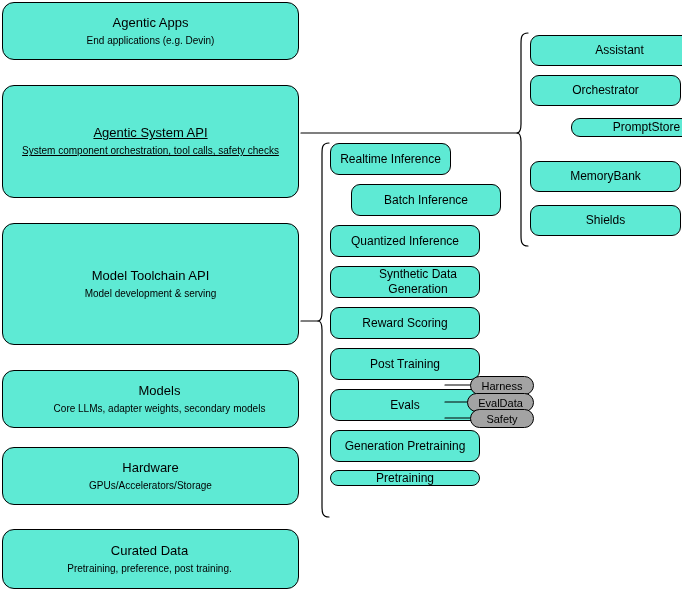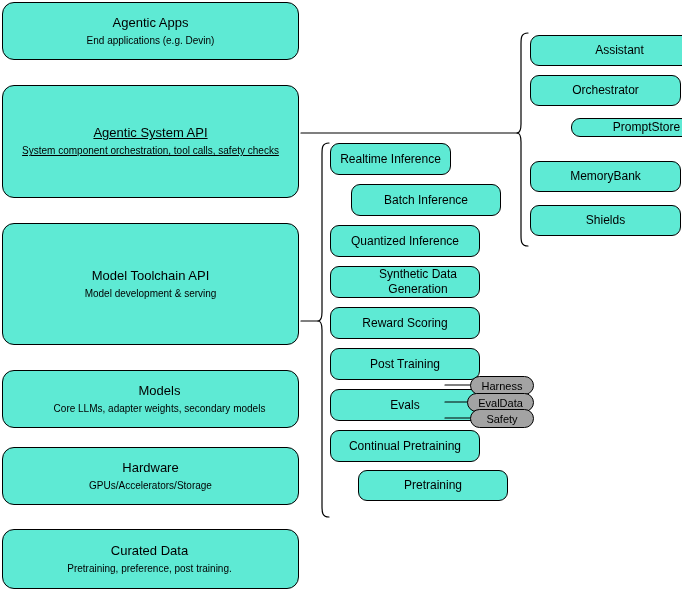--- a/index.html
+++ b/index.html
@@ -173,24 +173,24 @@
 
   <div class="box pillbox" style="left:330px; top:348px; width:150px; height:32px;">
     <span>Post Training</span>
   </div>
 
   <div class="box pillbox" style="left:330px; top:389px; width:150px; height:32px;">
     <span>Evals</span>
   </div>
 
   <div class="box pillbox" style="left:330px; top:430px; width:150px; height:32px;">
-    <span>Continual Pretraining</span>
-  </div>
-
-  <div class="box pillbox" style="left:330px; top:470px; width:150px; height:31px;margin-left:28px;">
+    <span>Generation Pretraining</span>
+  </div>
+
+  <div class="box pillbox" style="left:330px; top:470px; width:150px; height:16px;">
     <span>Pretraining</span>
   </div>
 
   <div class="pill" style="left:470px; top:376px; width:64px; height:19px;">
     <span>Harness</span>
   </div>
 
   <div class="pill" style="left:467px; top:393px; width:67px; height:19px;">
     <span>EvalData</span>
   </div>

